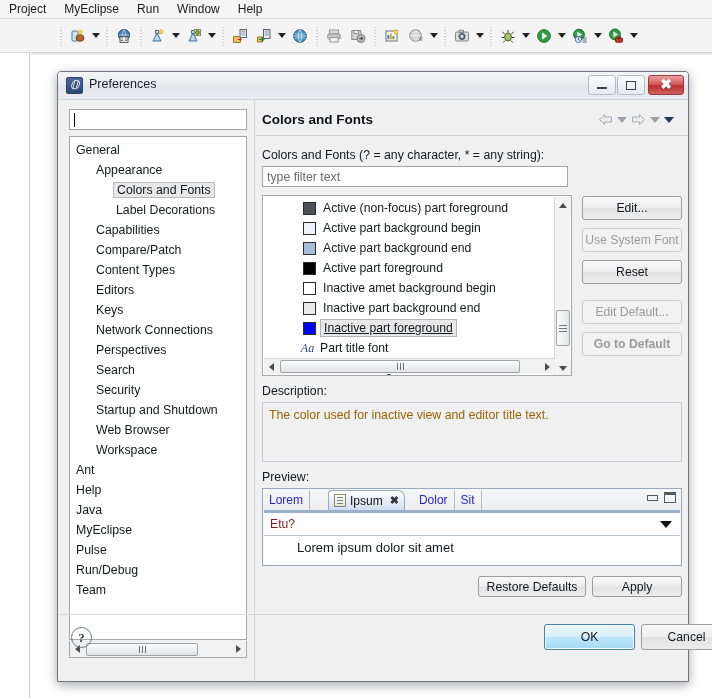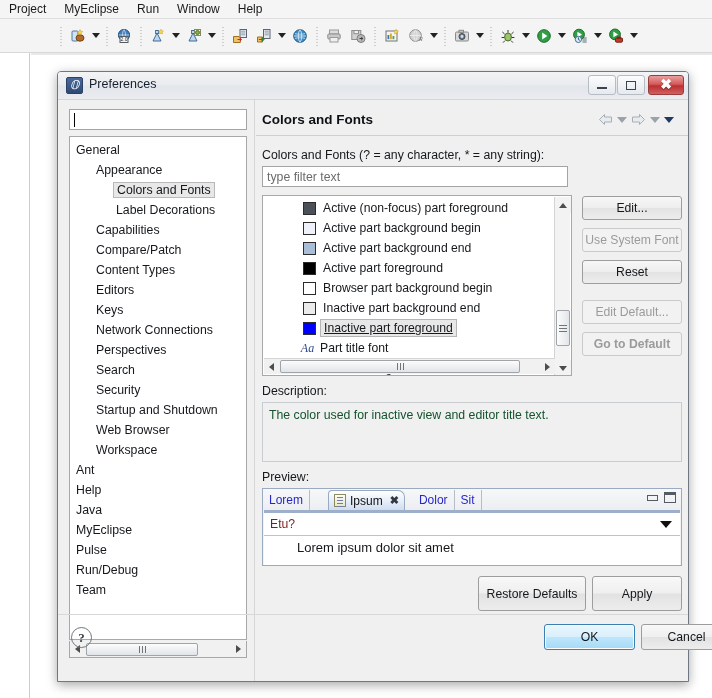--- a/index.html
+++ b/index.html
@@ -285,21 +285,21 @@
   #desc-label {
     position: absolute; left: 204px; top: 284px;
     font-size: 12.3px; color: #15181c;
   }
   #desc-box {
     position: absolute; left: 204px; top: 302px; width: 420px; height: 60px;
     background: #f0f0f0; border: 1px solid #c9cdd2;
   }
   #desc-text {
     position: absolute; left: 6px; top: 5px;
-    font-size: 12.3px; color: #14532d;
+    font-size: 12.3px; color: #a16207;
   }
 
   
   #preview-label {
     position: absolute; left: 204px; top: 370px;
     font-size: 12.3px; color: #15181c;
   }
   #preview-box {
     position: absolute; left: 204px; top: 388px; width: 420px; height: 78px;
     background: #f3f3f3; border: 1px solid #9aaac2;
@@ -362,21 +362,21 @@
   #pv-content {
     position: absolute; left: 1px; top: 47px; width: 416px; height: 29px;
     background: #ffffff;
   }
   #pv-content-text {
     padding: 4px 0 0 6px; font-size: 13px; color: #15181c; margin-left: 27px;
   }
 
   
   .dlg-btn {
-    position: absolute; height: 35px;
+    position: absolute; height: 21px;
     border: 1px solid #9d9d9d; border-radius: 3px;
     background: linear-gradient(to bottom,#f8f8f8 0%,#efefef 48%,#e2e2e2 52%,#ededed 100%);
     font-size: 12.2px; color: #14181d;
     display: flex; align-items: center; justify-content: center;
   }
   #btn-restore-defaults { left: 420px; top: 476px; width: 108px; }
   #btn-apply { left: 534px; top: 476px; width: 90px; }
 
   #dlg-footer-rule {
     position: absolute; left: 0; top: 514px; width: 630px; height: 1px;
@@ -661,21 +661,21 @@
           <div class="clr-row">
             <div class="swatch" style="background:#a8bdd6"></div>
             <div class="clr-label">Active part background end</div>
           </div>
           <div class="clr-row">
             <div class="swatch" style="background:#000000"></div>
             <div class="clr-label">Active part foreground</div>
           </div>
           <div class="clr-row">
             <div class="swatch" style="background:#ffffff"></div>
-            <div class="clr-label">Browser part background begin</div>
+            <div class="clr-label">Inactive amet background begin</div>
           </div>
           <div class="clr-row">
             <div class="swatch" style="background:#ebebeb"></div>
             <div class="clr-label">Inactive part background end</div>
           </div>
           <div class="clr-row selected">
             <div class="swatch" style="background:#0000ff"></div>
             <div class="clr-label">Inactive part foreground</div>
           </div>
           <div class="clr-row" style="padding-left:36px">

